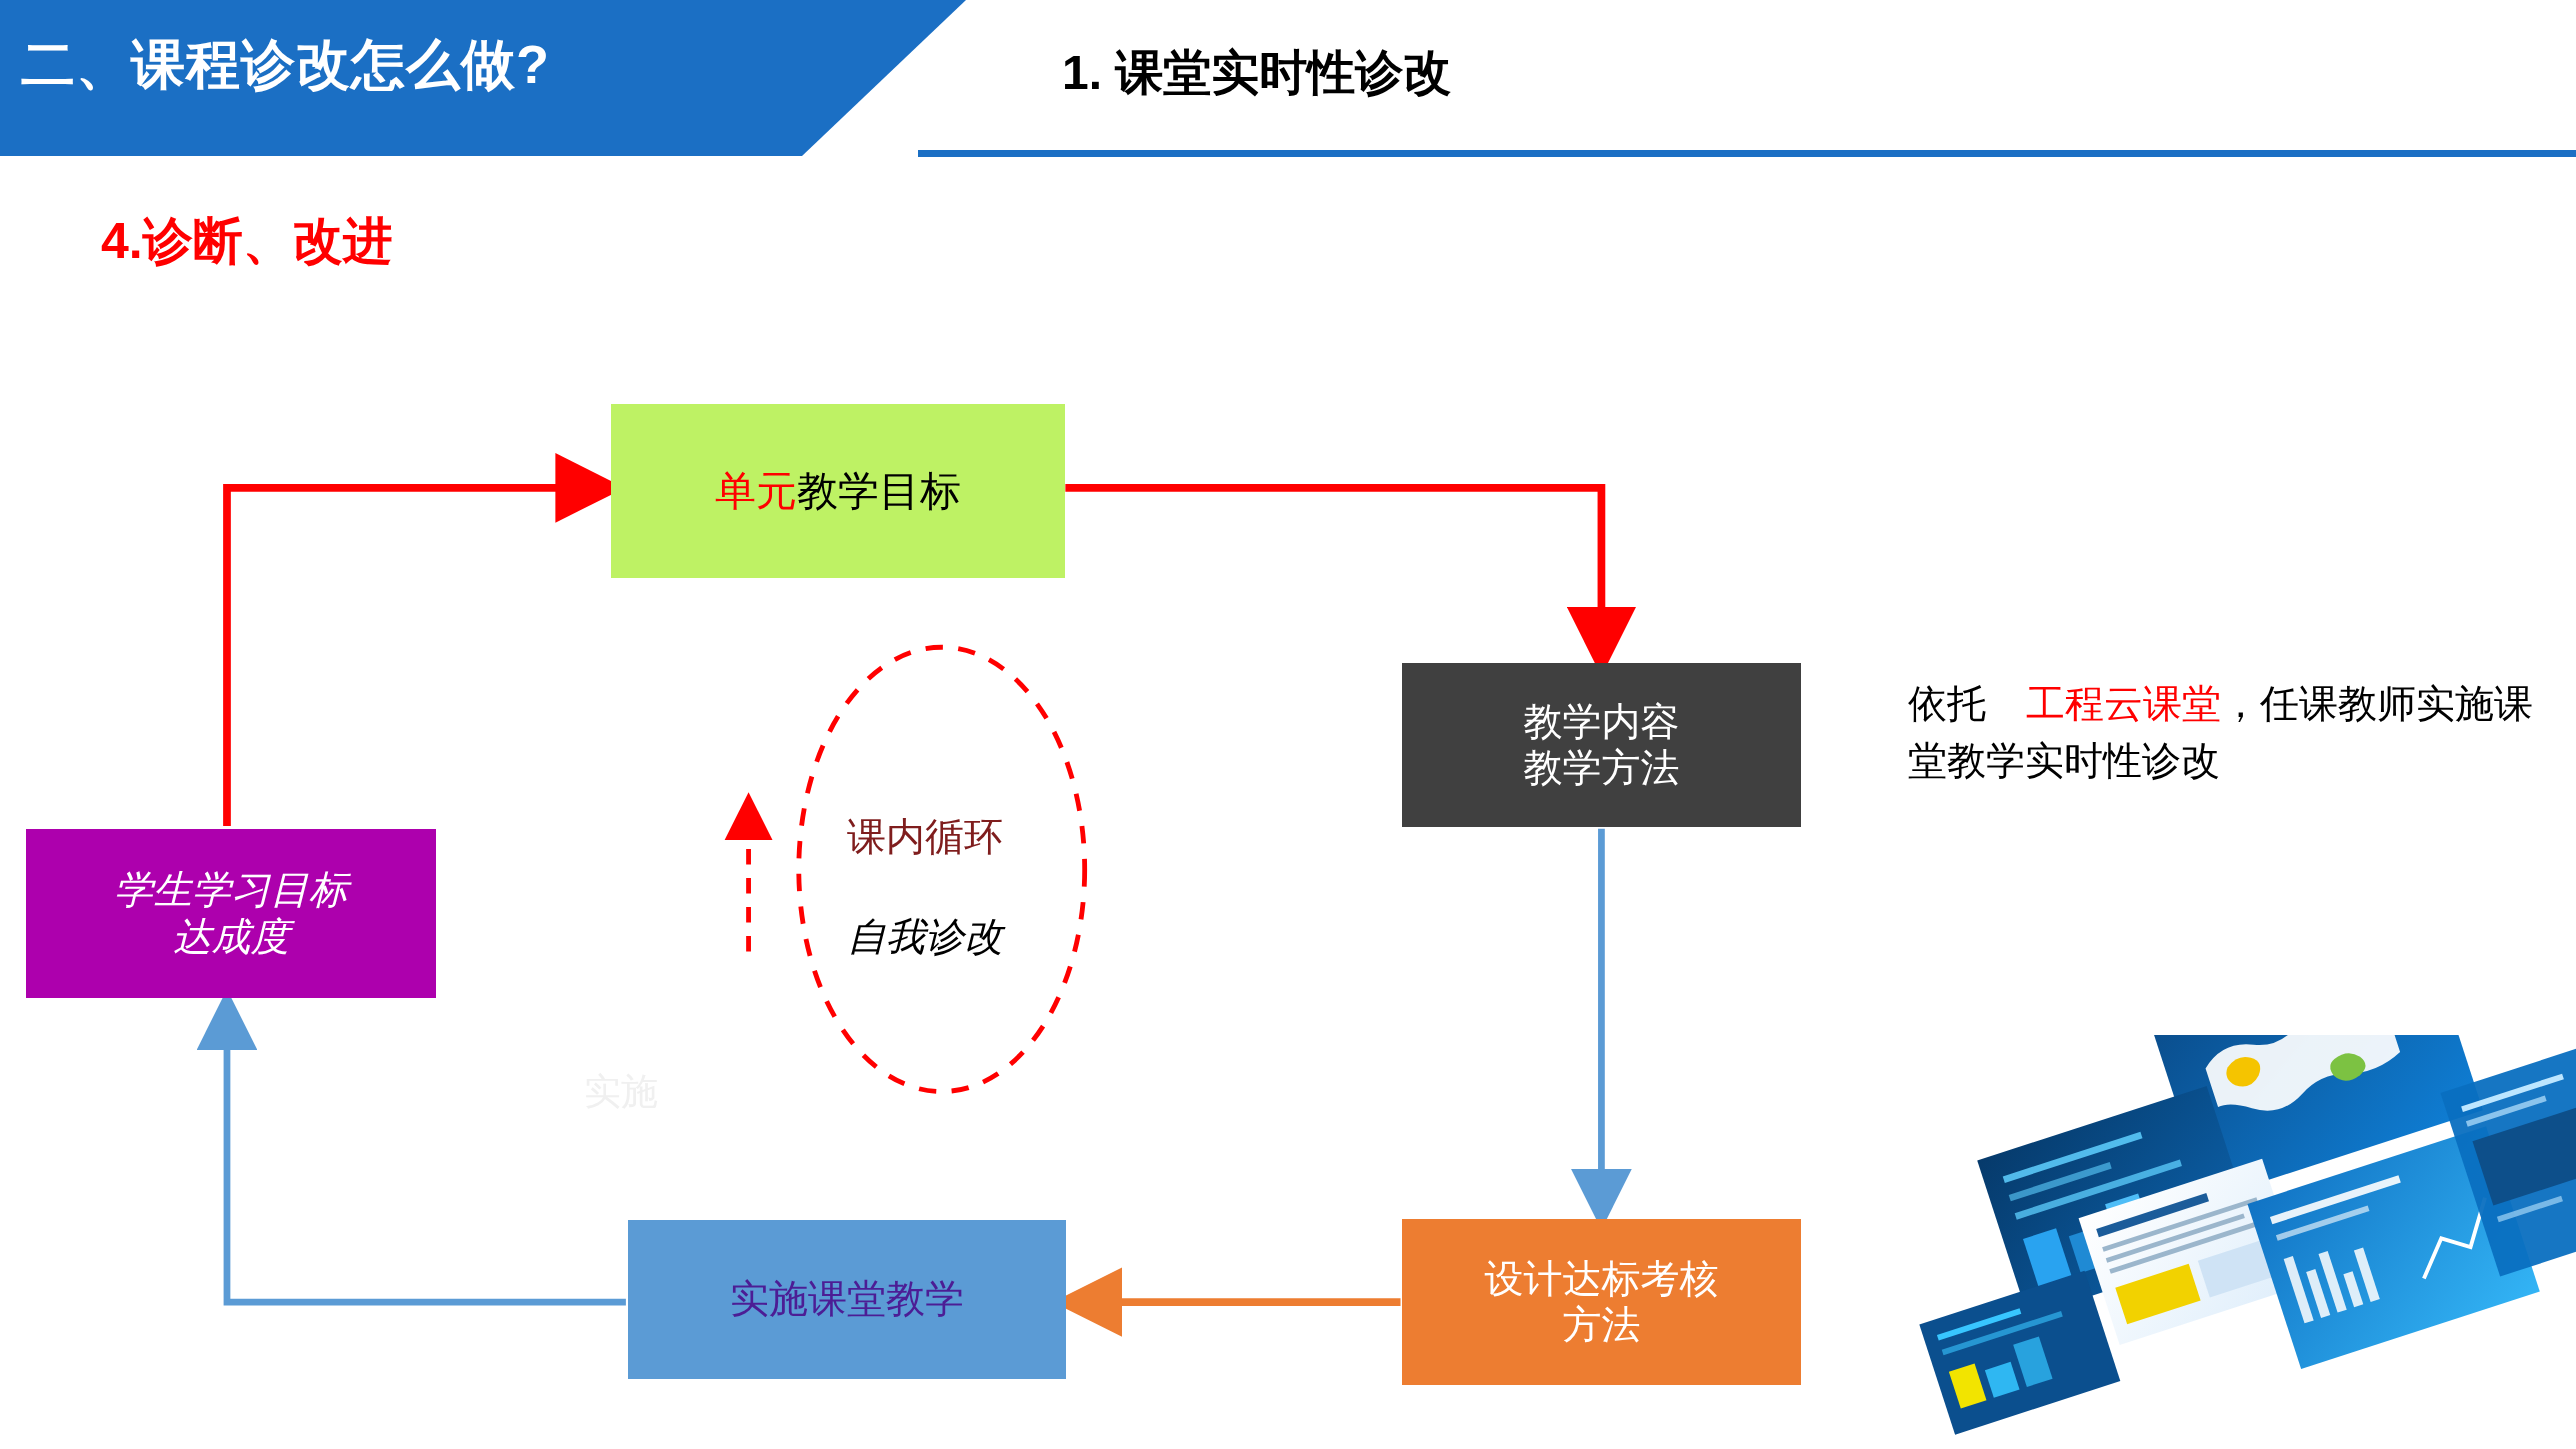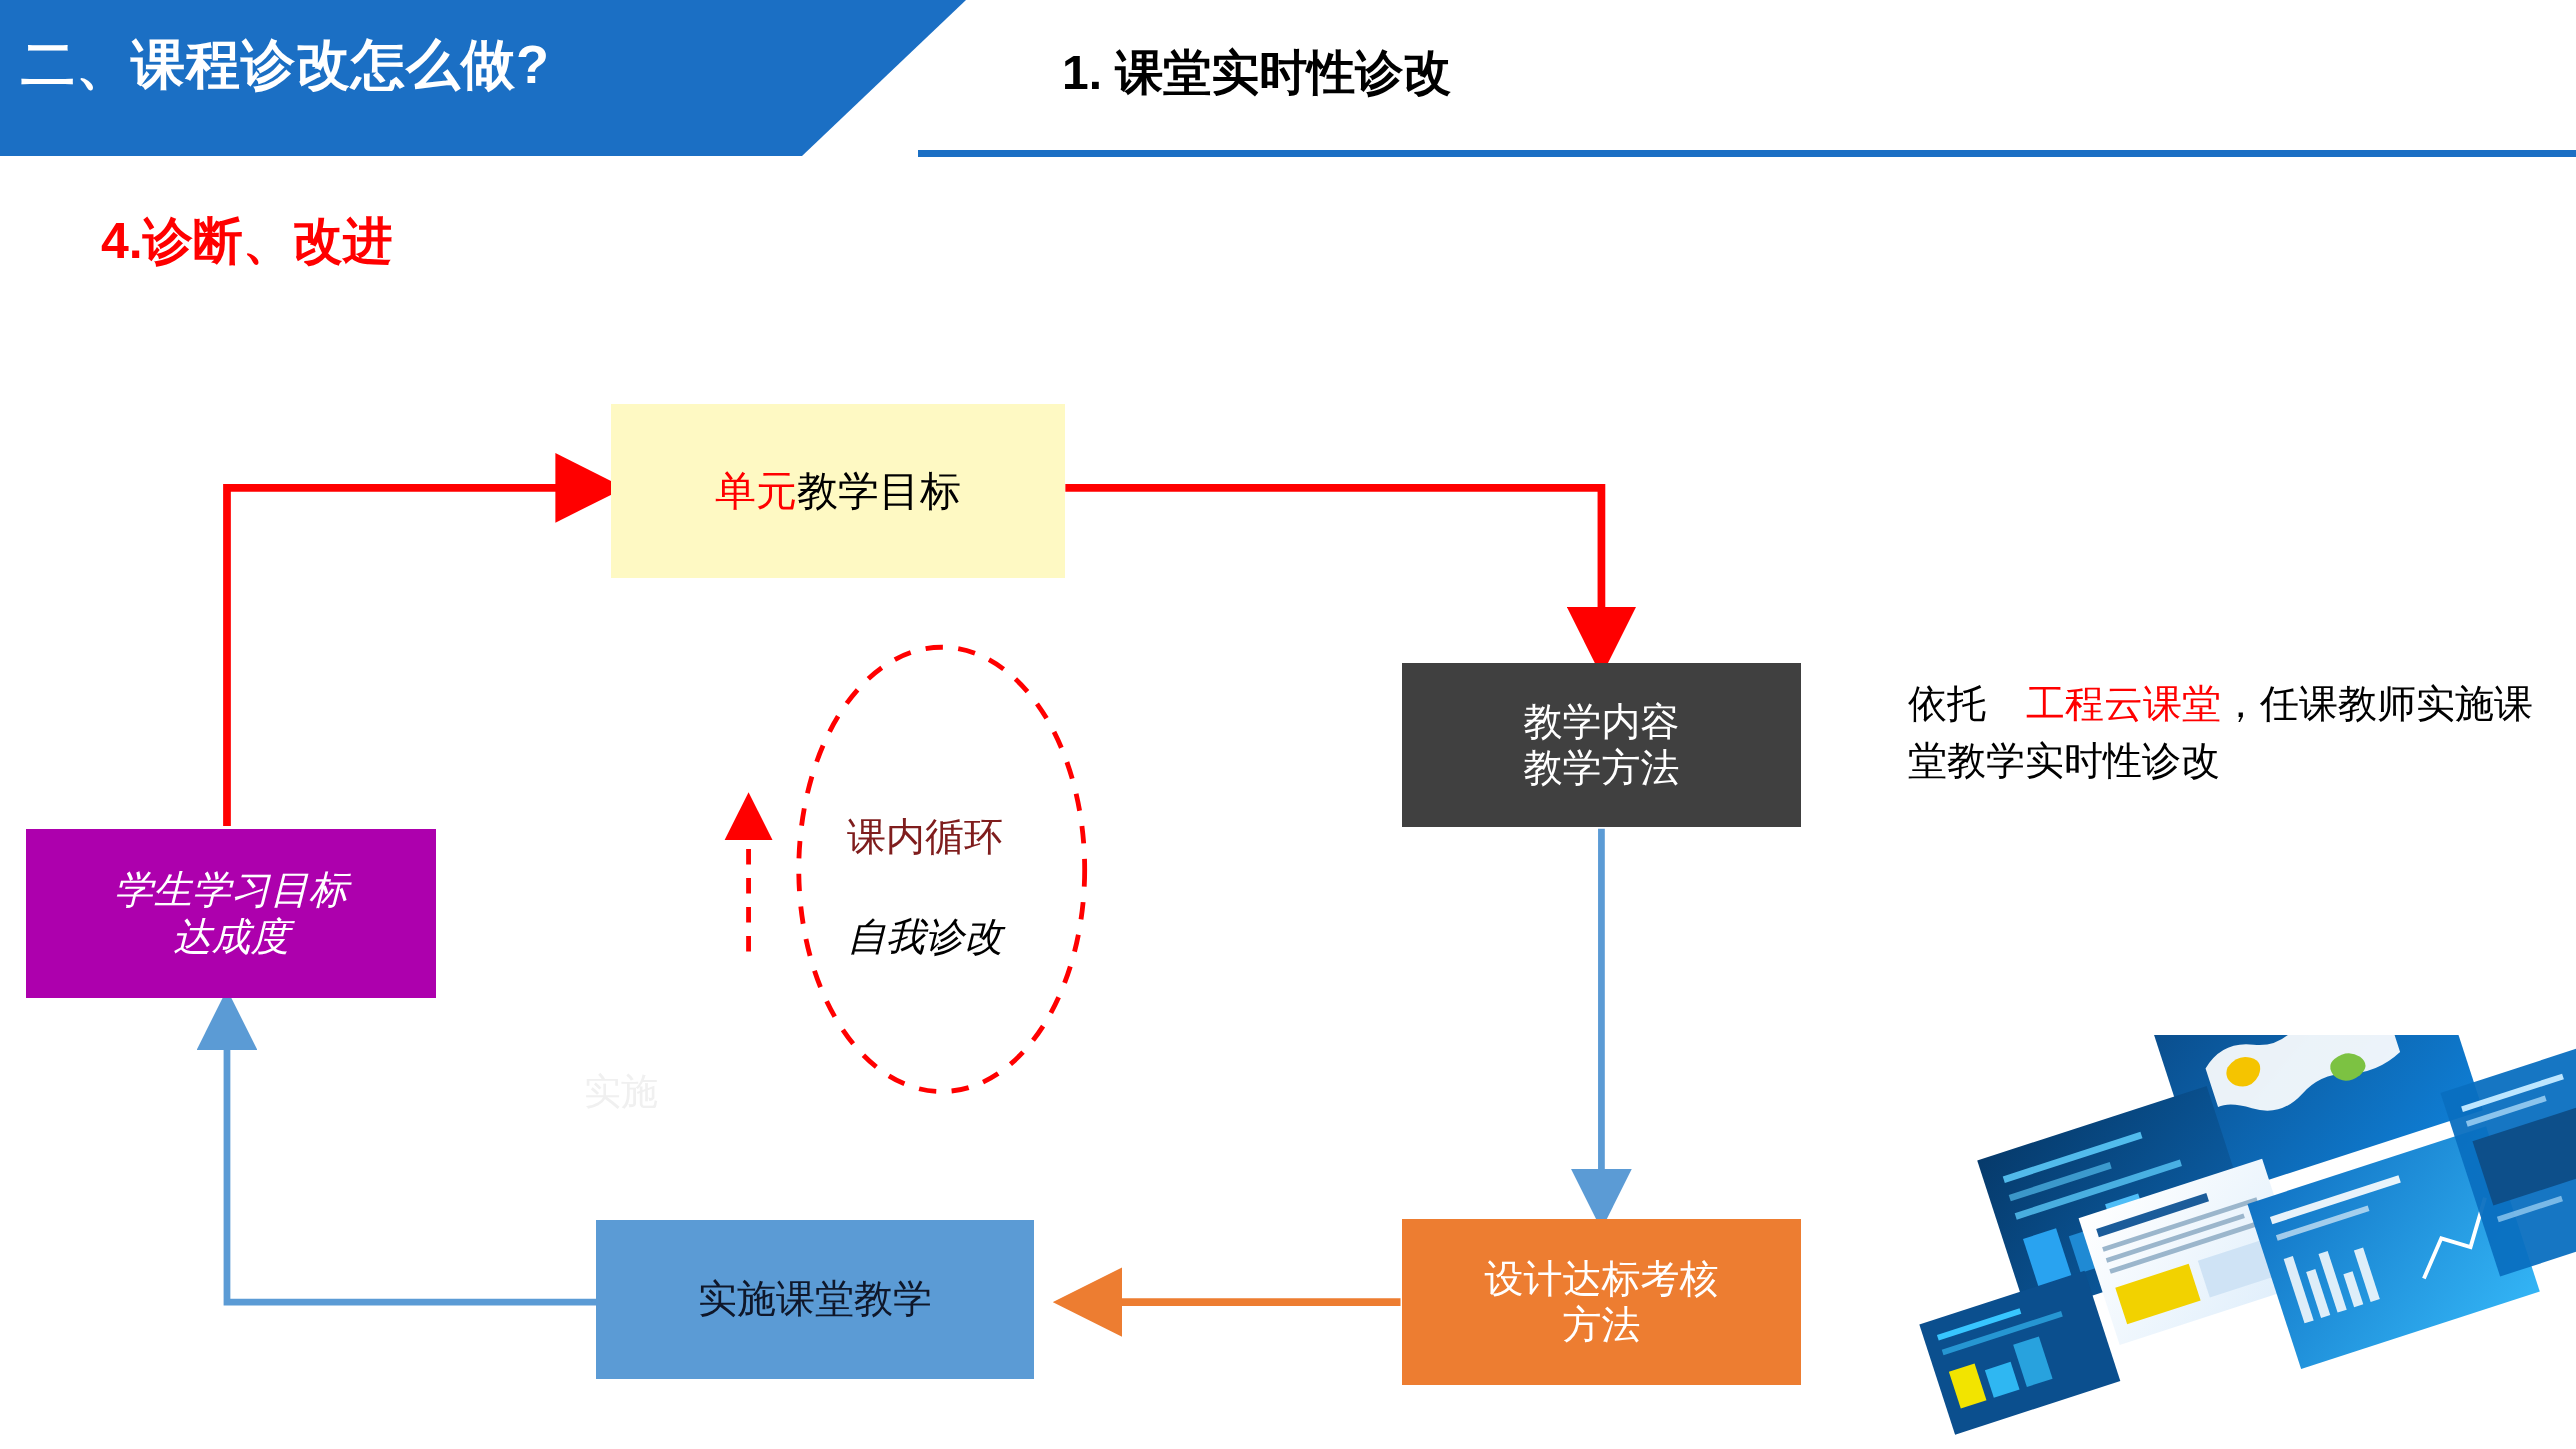--- a/index.html
+++ b/index.html
@@ -79,21 +79,21 @@
     text-align: center;
     line-height: 1.18;
     box-sizing: border-box;
   }
 
   .node-goal {
     left: 611px;
     top: 404px;
     width: 454px;
     height: 174px;
-    background: #fef9c3;
+    background: #bef264;
     color: #000000;
     font-size: 41px;
   }
   .node-goal .em { color: #FF0000; }
 
   .node-content {
     left: 1402px;
     top: 663px;
     width: 399px;
     height: 164px;
@@ -107,26 +107,26 @@
     top: 829px;
     width: 410px;
     height: 169px;
     background: #AD00AD;
     color: #ffffff;
     font-size: 39px;
     font-style: italic;
   }
 
   .node-teach {
-    left: 596px;
+    left: 628px;
     top: 1220px;
     width: 438px;
     height: 159px;
     background: #5B9BD5;
-    color: #0f172a;
+    color: #4c1d95;
     font-size: 39px;
   }
 
   .node-assess {
     left: 1402px;
     top: 1219px;
     width: 399px;
     height: 166px;
     background: #ED7D31;
     color: #ffffff;

